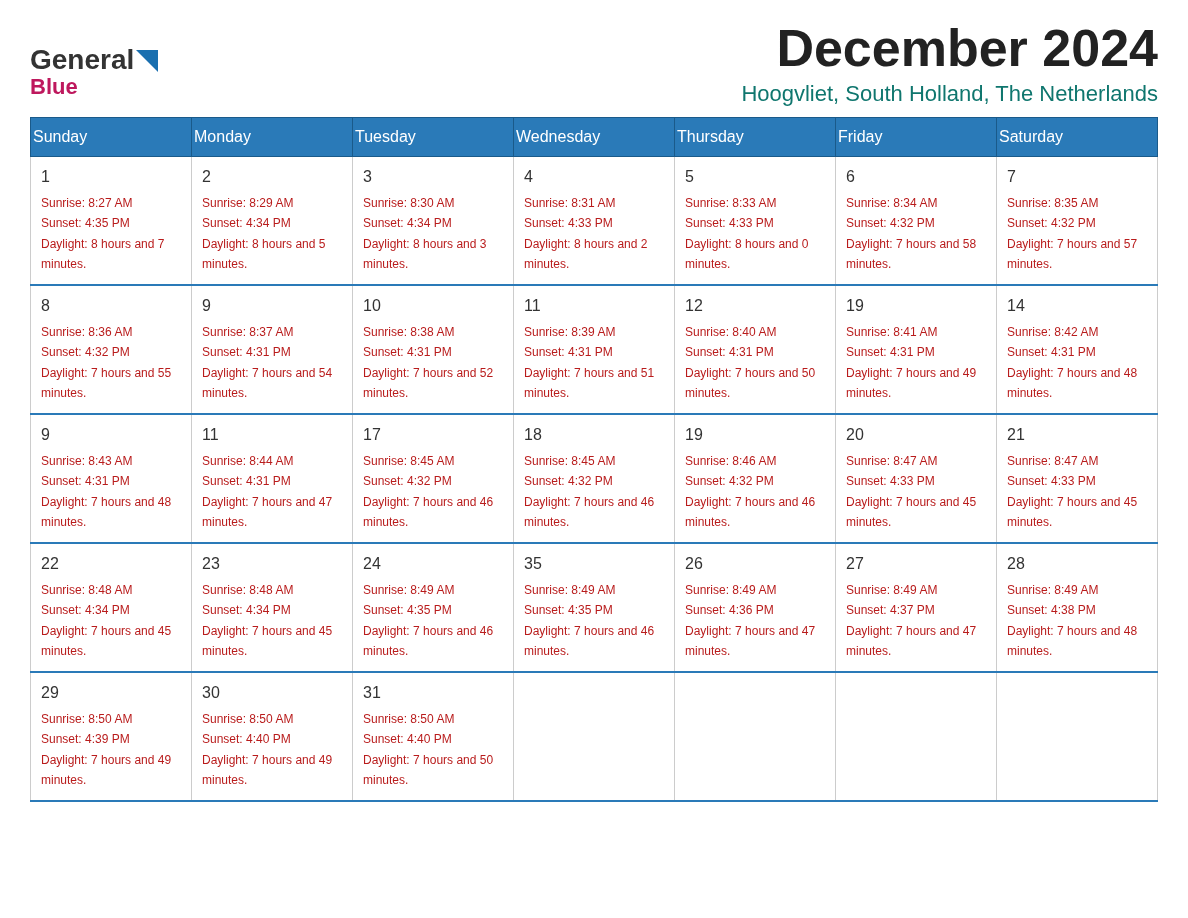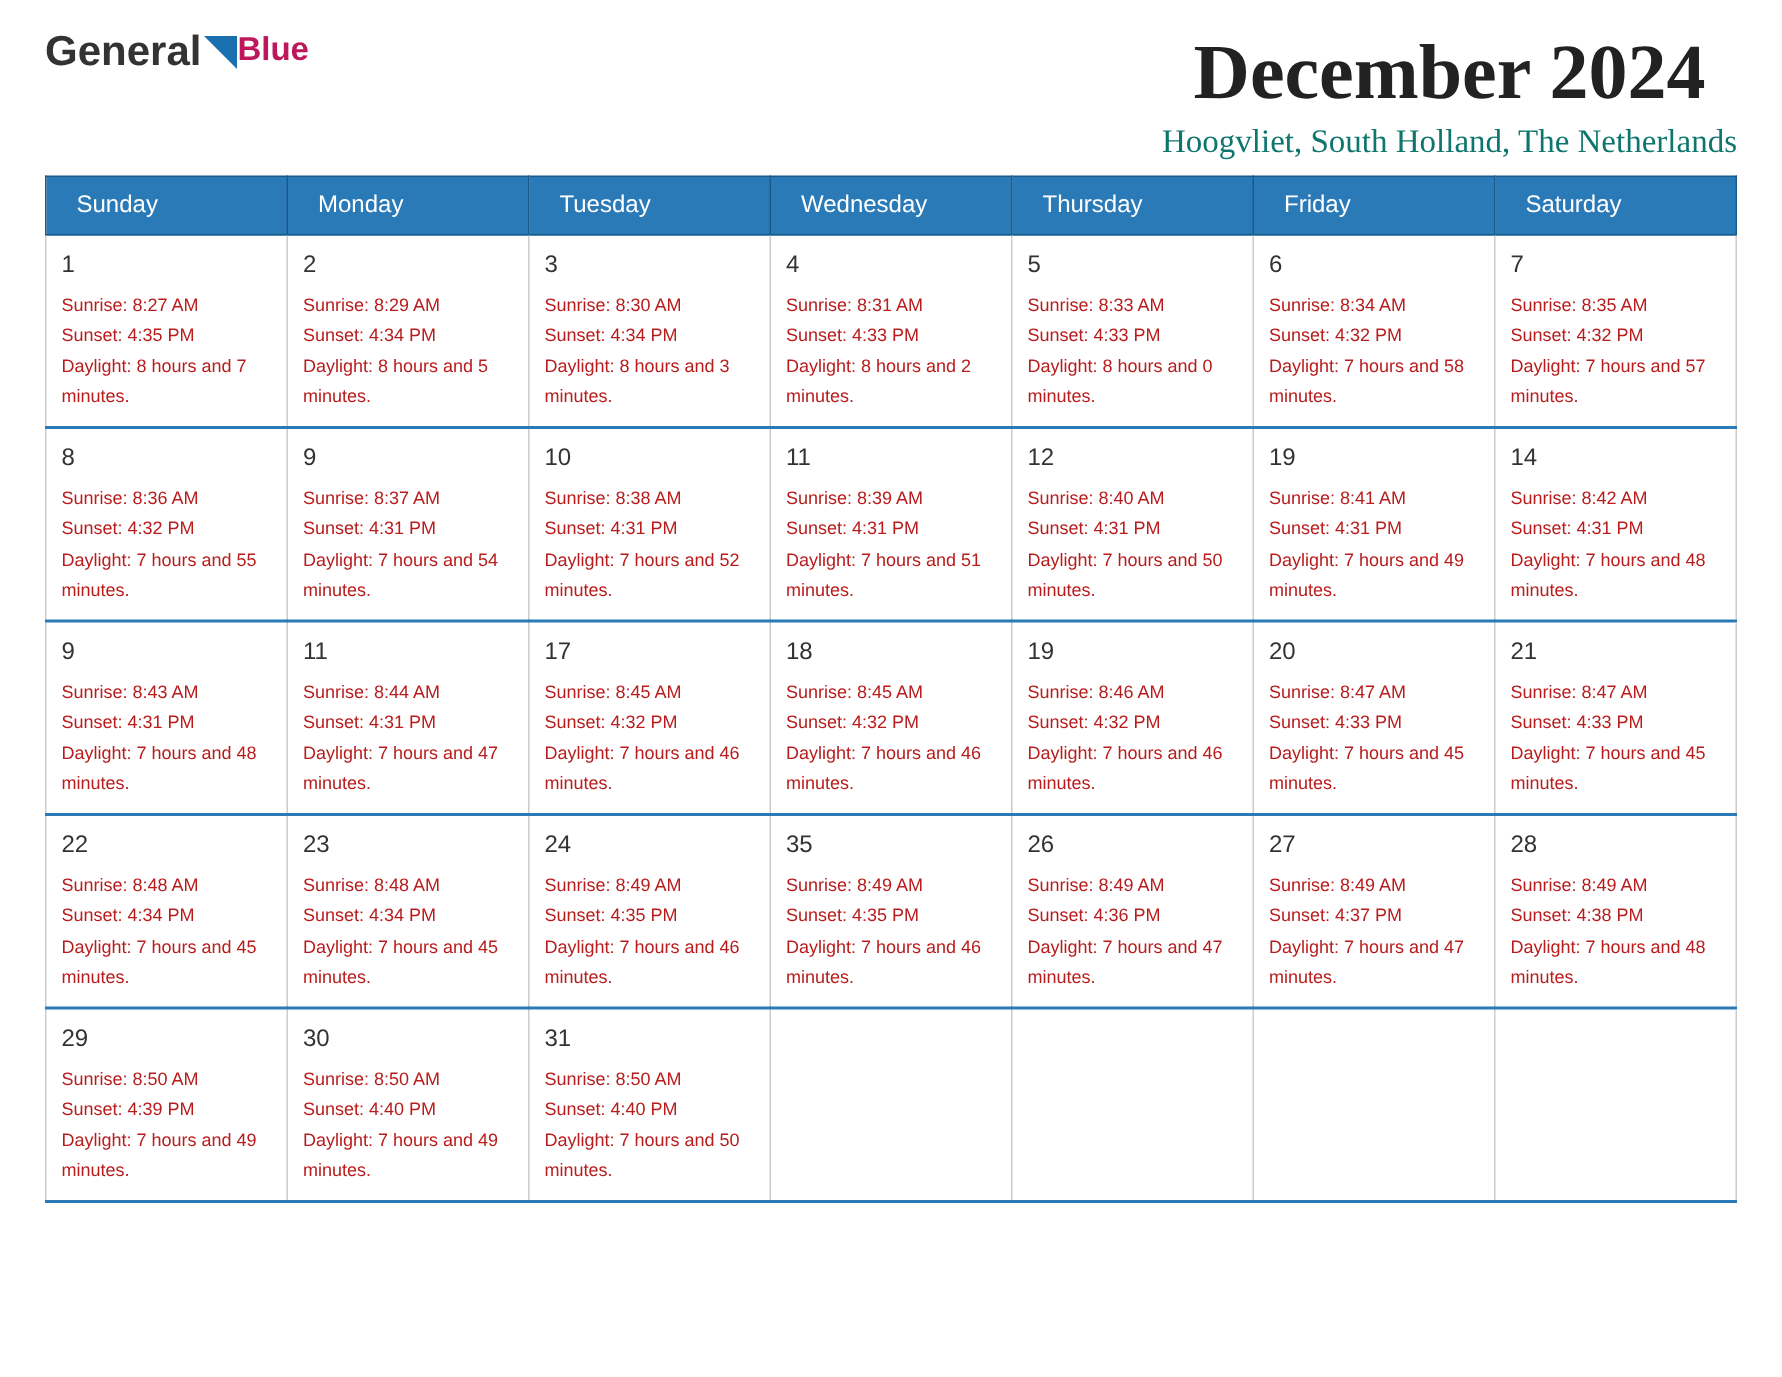--- a/index.html
+++ b/index.html
@@ -12,39 +12,39 @@
       min-height: 918px;
     }
     .header-area {
       display: flex;
       justify-content: space-between;
       align-items: flex-start;
       margin-bottom: 10px;
     }
     .logo {
       display: flex;
-      flex-direction: row;
+      flex-direction: column;
       align-items: flex-start;
+      margin-top: 26px;
     }
     .logo-text {
       font-size: 28px;
       font-weight: bold;
       color: #333;
       line-height: 1;
     }
     .logo-blue-line {
       color: #be185d;
       font-size: 22px;
       font-weight: bold;
       line-height: 1;
       margin-top: 2px;
     }
     .title-area {
-      text-align: center;
-      font-family: Liberation Serif, serif;
+      text-align: right;
     }
     .month-title {
       font-size: 52px;
       font-weight: bold;
       color: #222;
       line-height: 1.1;
     }
     .subtitle {
       font-size: 22px;
       color: #0f766e;
@@ -53,21 +53,21 @@
     .calendar {
       width: 100%;
       border-collapse: collapse;
       margin-top: 10px;
     }
     .calendar thead tr th {
       background-color: #2a7ab8;
       color: #fff;
       font-size: 16px;
       font-weight: normal;
-      padding: 10px 20px;
+      padding: 10px 2px;
       text-align: left;
       border: 1px solid #1a5a8a;
     }
     .calendar tbody tr td {
       vertical-align: top;
       padding: 8px 10px 10px 10px;
       font-size: 13.5px;
       color: #333;
       border: 1px solid #ccc;
       width: 14.28%;

